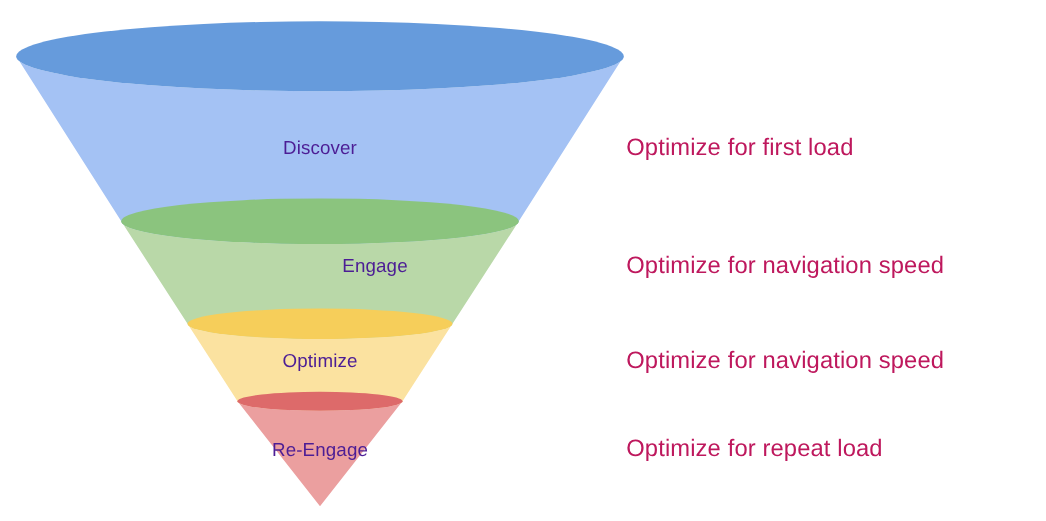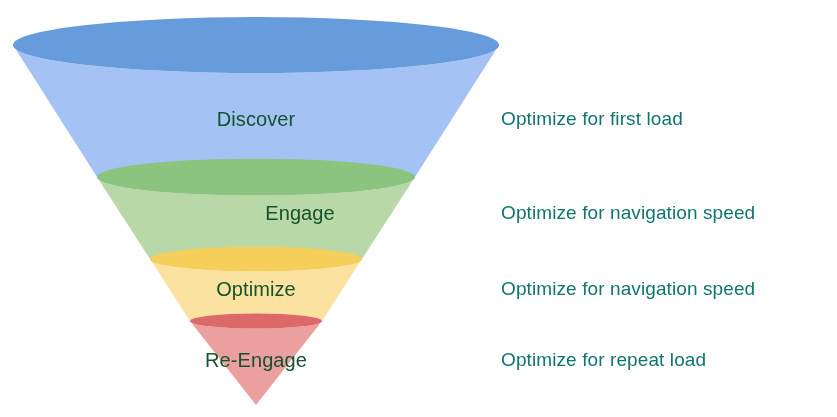--- a/index.html
+++ b/index.html
@@ -21,30 +21,30 @@
   }
   #funnel-svg {
     position: absolute;
     left: 0;
     top: 0;
     width: 837px;
     height: 417px;
   }
   .stage-label {
     position: absolute;
-    font-size: 20px;
-    color: #14532d;
+    font-size: 15px;
+    color: #4c1d95;
     white-space: nowrap;
     transform: translate(-50%, -50%);
     letter-spacing: 0.1px;
   }
   .annotation {
     position: absolute;
     font-size: 19px;
-    color: #0f766e;
+    color: #be185d;
     white-space: nowrap;
     transform: translateY(-50%);
     letter-spacing: 0.1px;
   }
 </style>
 </head>
 <body>
 
 <div id="canvas">
 

